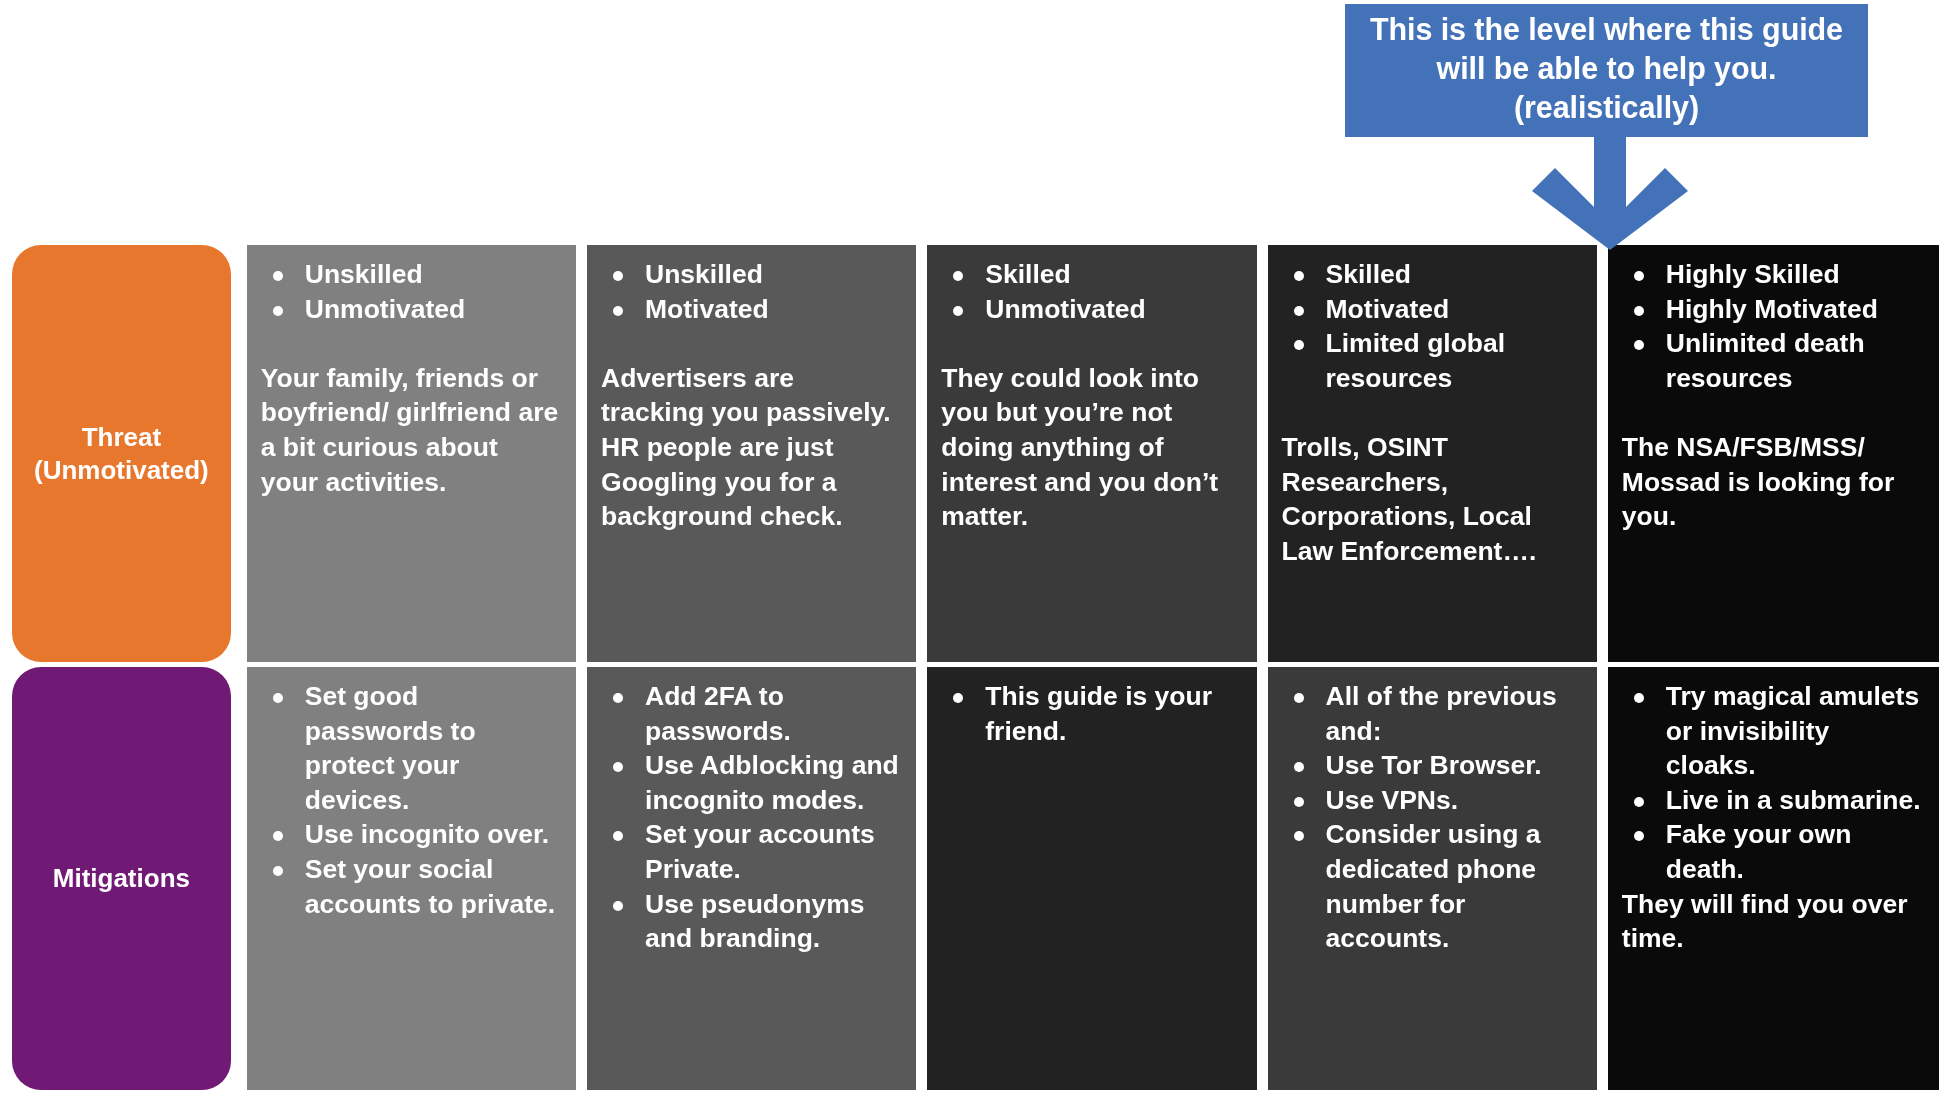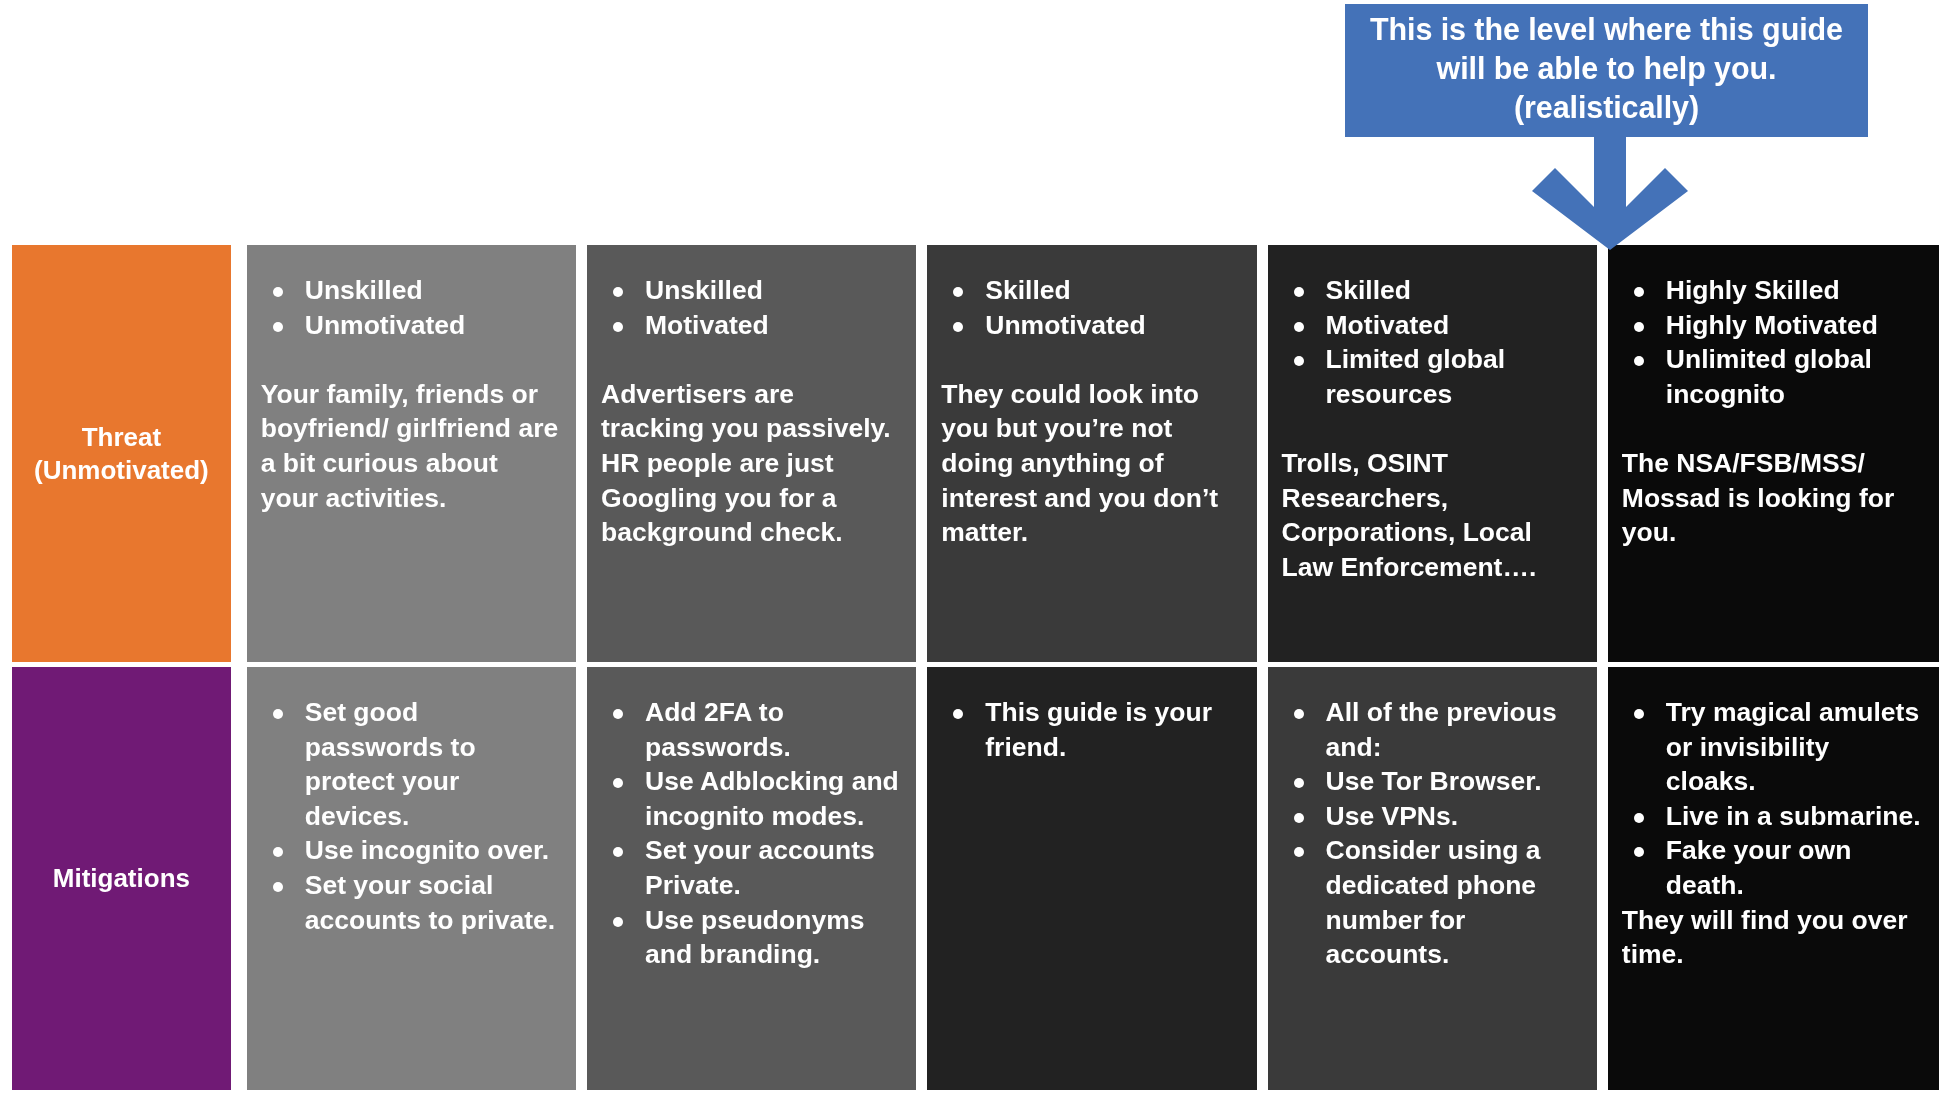--- a/index.html
+++ b/index.html
@@ -78,35 +78,36 @@
     position: relative;
     overflow: hidden;
   }
   .label-cell {
     width: 228px;
     margin-right: 16px;
     display: flex;
     align-items: center;
     justify-content: center;
     text-align: center;
+    border-radius: 29px;
   }
   .label-cell .label-text {
     color: #ffffff;
     font-weight: bold;
     font-size: 26px;
     line-height: 33px;
     padding: 0 6px;
   }
   #threat-label-cell    { background: #E8772E; }
   #mitigations-label-cell { background: #701a75; }
 
   .data-cell {
     width: 342px;
     margin-right: 11px;
-    padding: 28px 14px 8px 14px;
+    padding: 12px 14px 8px 14px;
   }
   .data-cell:last-child { margin-right: 6px; width: 344px; }
 
   .shade-1 { background: #808080; }
   .shade-2 { background: #595959; }
   .shade-3 { background: #3A3A3A; }
   .shade-4 { background: #222222; }
   .shade-5 { background: #0A0A0A; }
 
   ul.bullets {
@@ -197,21 +198,21 @@
         <li>Motivated</li>
         <li>Limited global resources</li>
       </ul>
       <p class="body-text spaced">Trolls, OSINT Researchers, Corporations, Local Law Enforcement….</p>
     </div>
 
     <div class="cell data-cell shade-5">
       <ul class="bullets">
         <li>Highly Skilled</li>
         <li>Highly Motivated</li>
-        <li>Unlimited global incognito</li>
+        <li>Unlimited death resources</li>
       </ul>
       <p class="body-text spaced">The NSA/FSB/MSS/ Mossad is looking for you.</p>
     </div>
   </div>
 
   <div class="matrix-row" id="row-mitigate">
 
     <div class="cell label-cell" id="mitigations-label-cell">
       <div class="label-text">Mitigations</div>
     </div>

